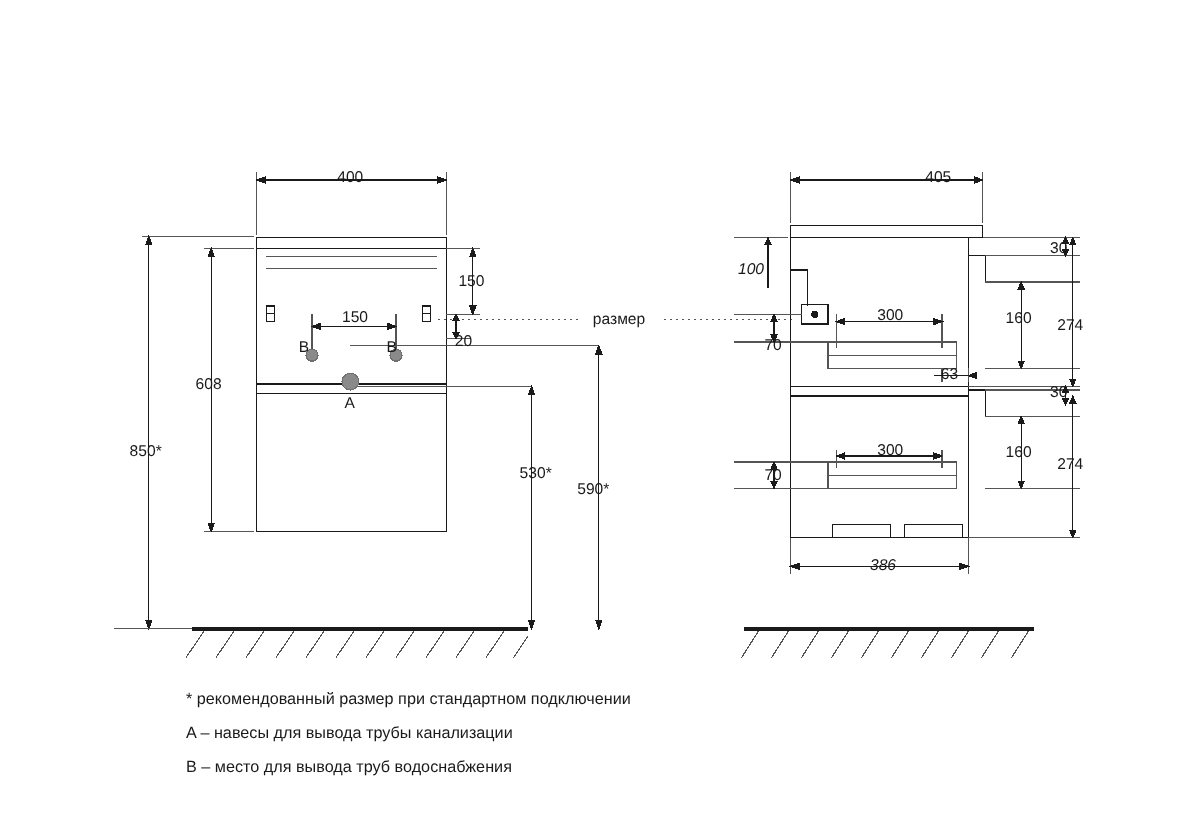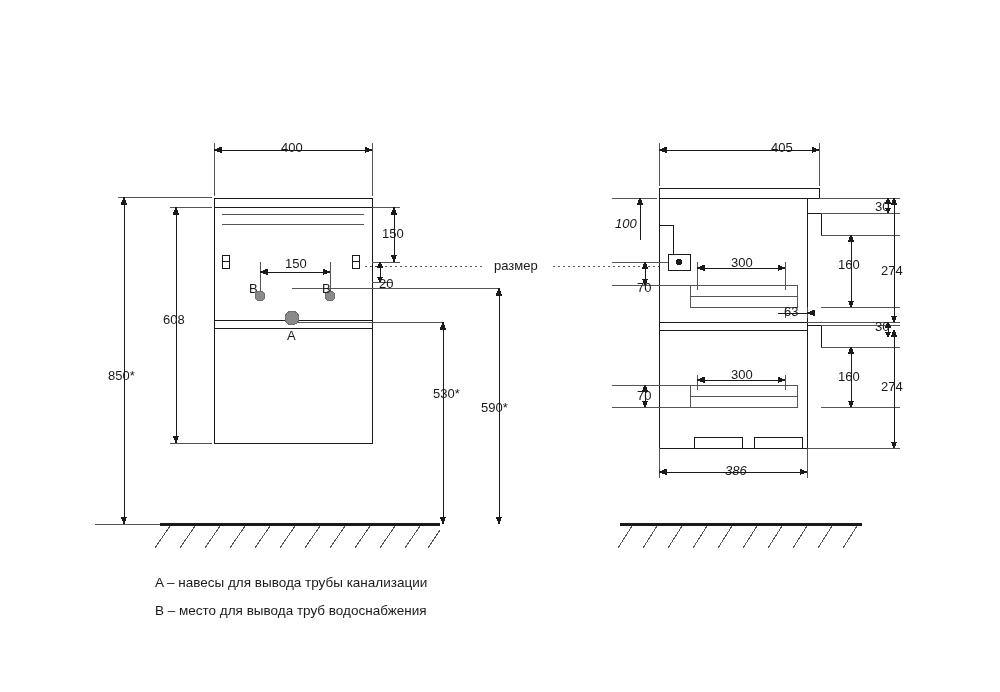--- a/index.html
+++ b/index.html
@@ -333,17 +333,18 @@
   <div class="lbl" style="left:731px; top:368px;">300</div>
   <div class="lbl" style="left:784px; top:305px;">63</div>
   <div class="lbl" style="left:875px; top:200px;">30</div>
   <div class="lbl" style="left:875px; top:320px;">30</div>
   <div class="lbl" style="left:838px; top:258px;">160</div>
   <div class="lbl" style="left:838px; top:370px;">160</div>
   <div class="lbl" style="left:881px; top:264px;">274</div>
   <div class="lbl" style="left:881px; top:380px;">274</div>
 
   <div class="notes">
+    <div>* рекомендованный размер при стандартном подключении</div>
     <div>A – навесы для вывода трубы канализации</div>
     <div>B – место для вывода труб водоснабжения</div>
   </div>
 
 </div>
 
 </body></html>

